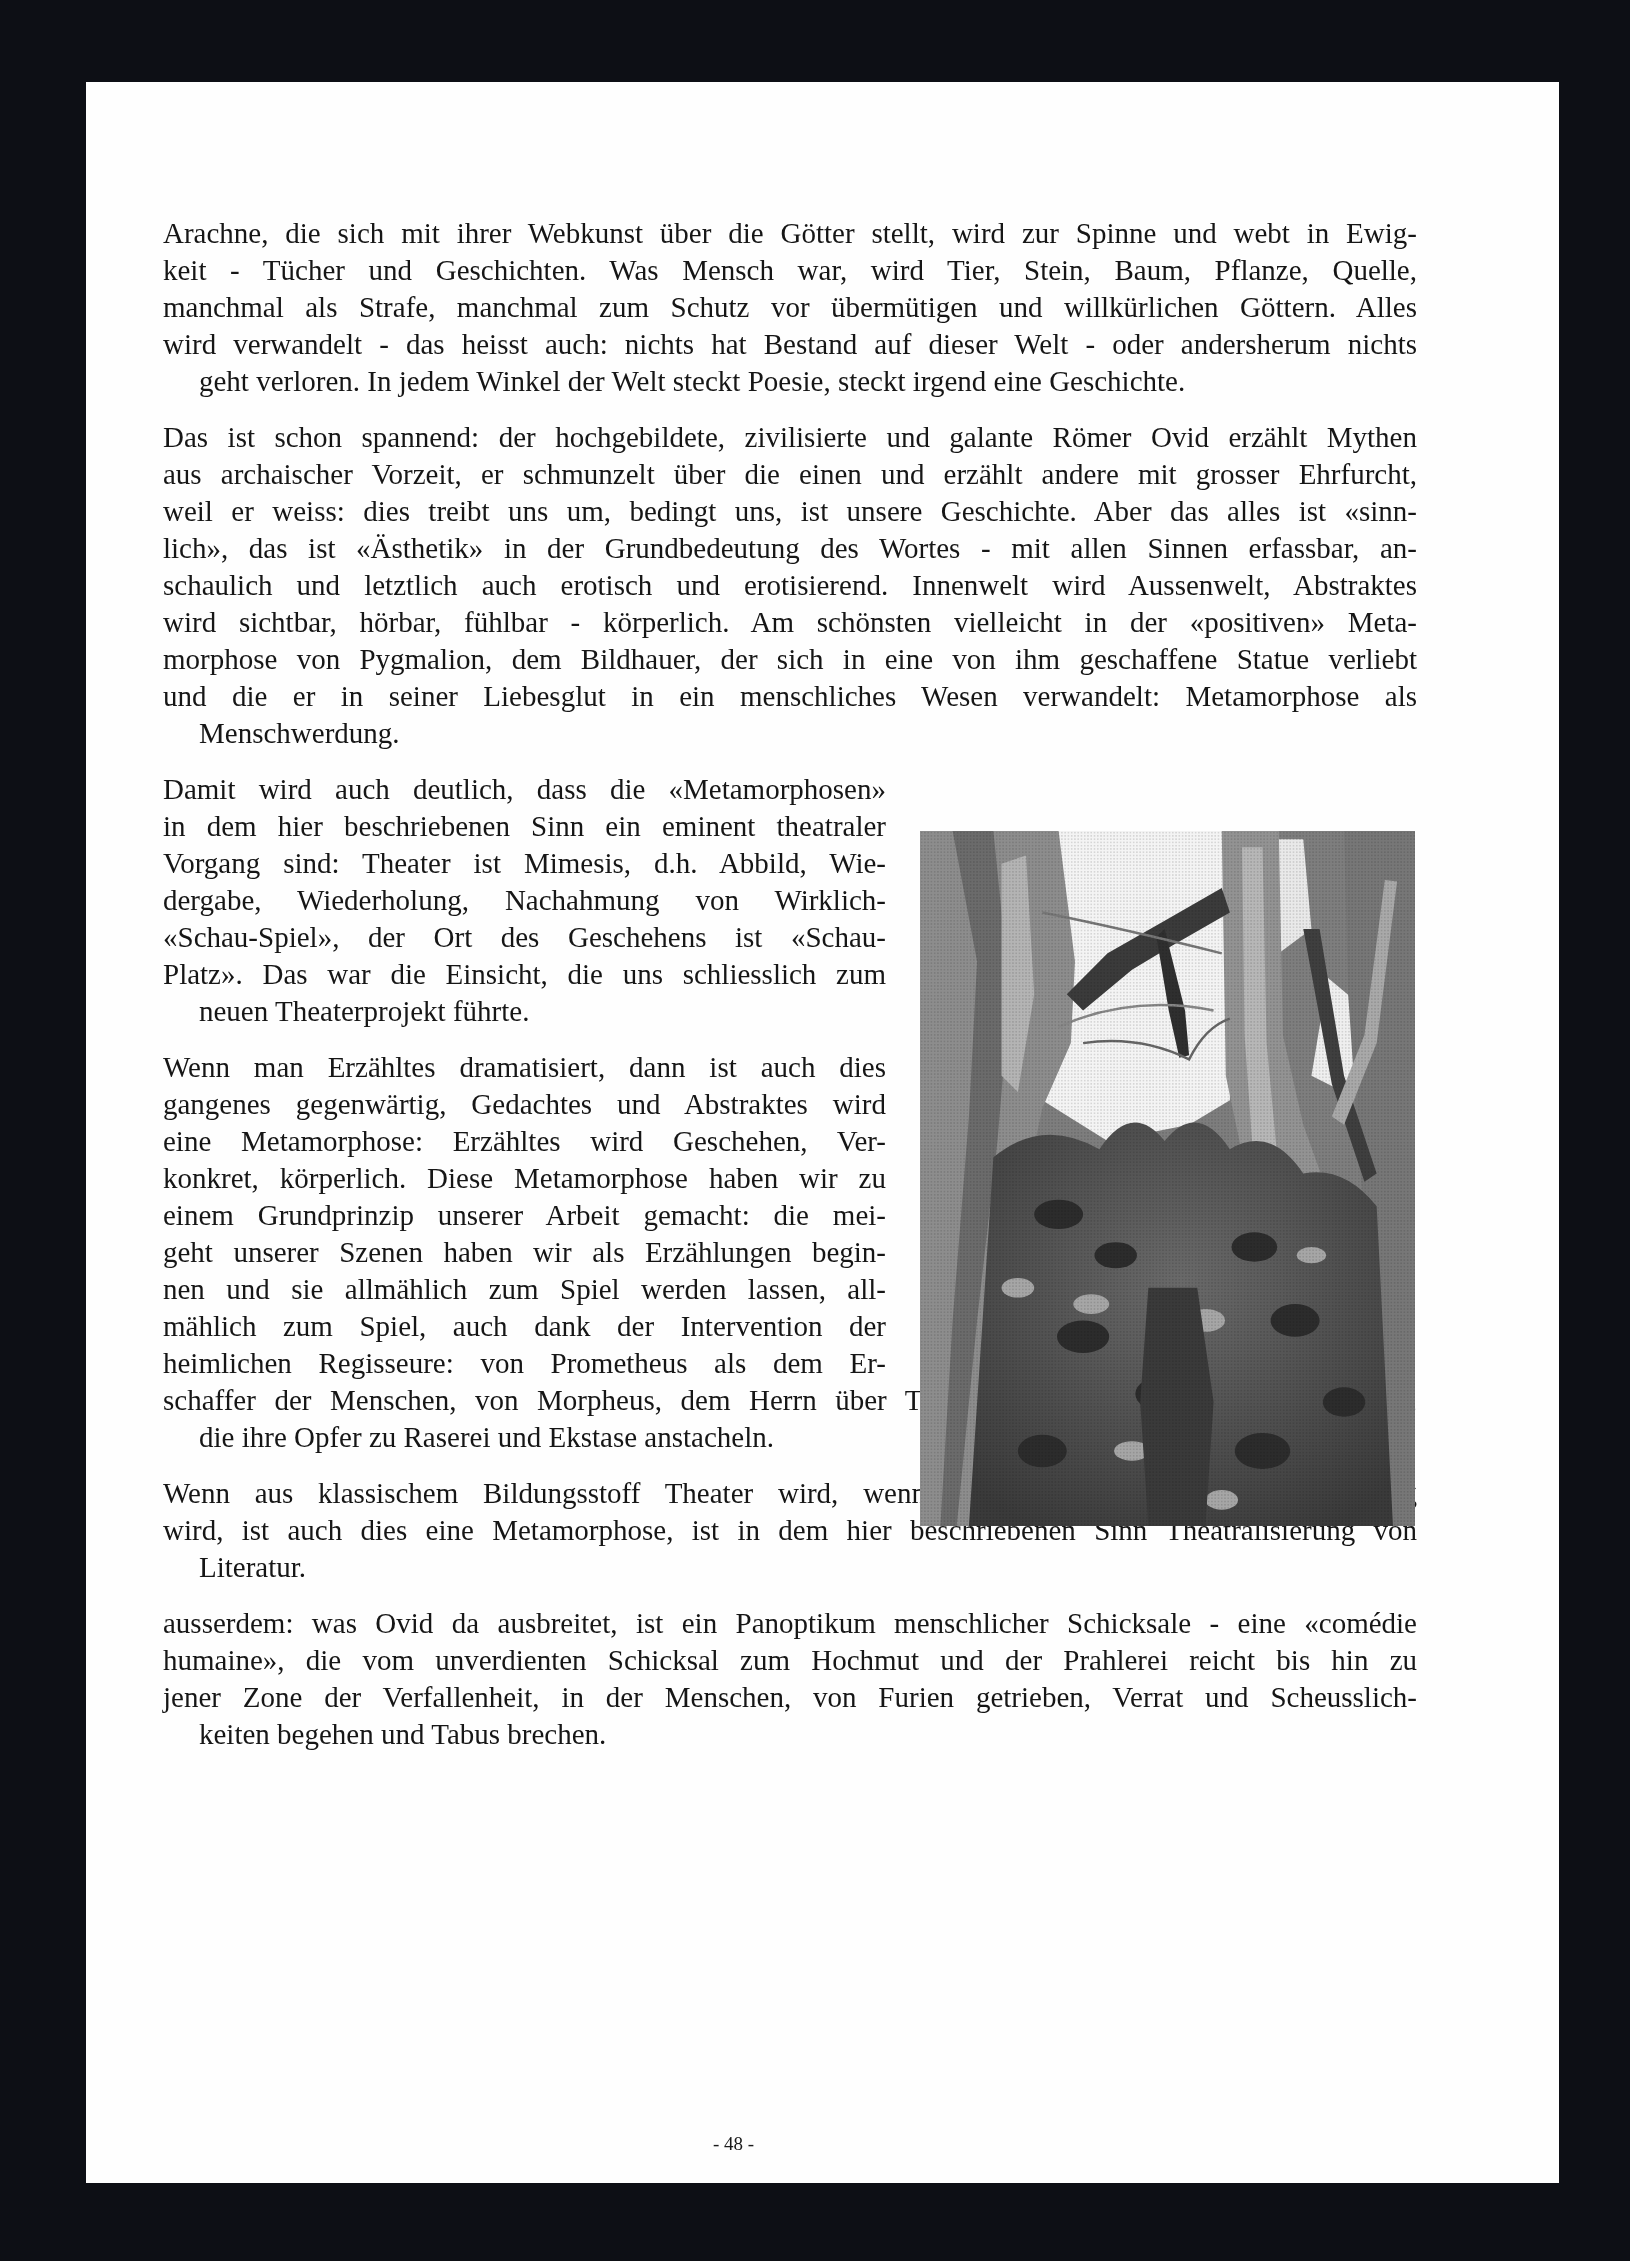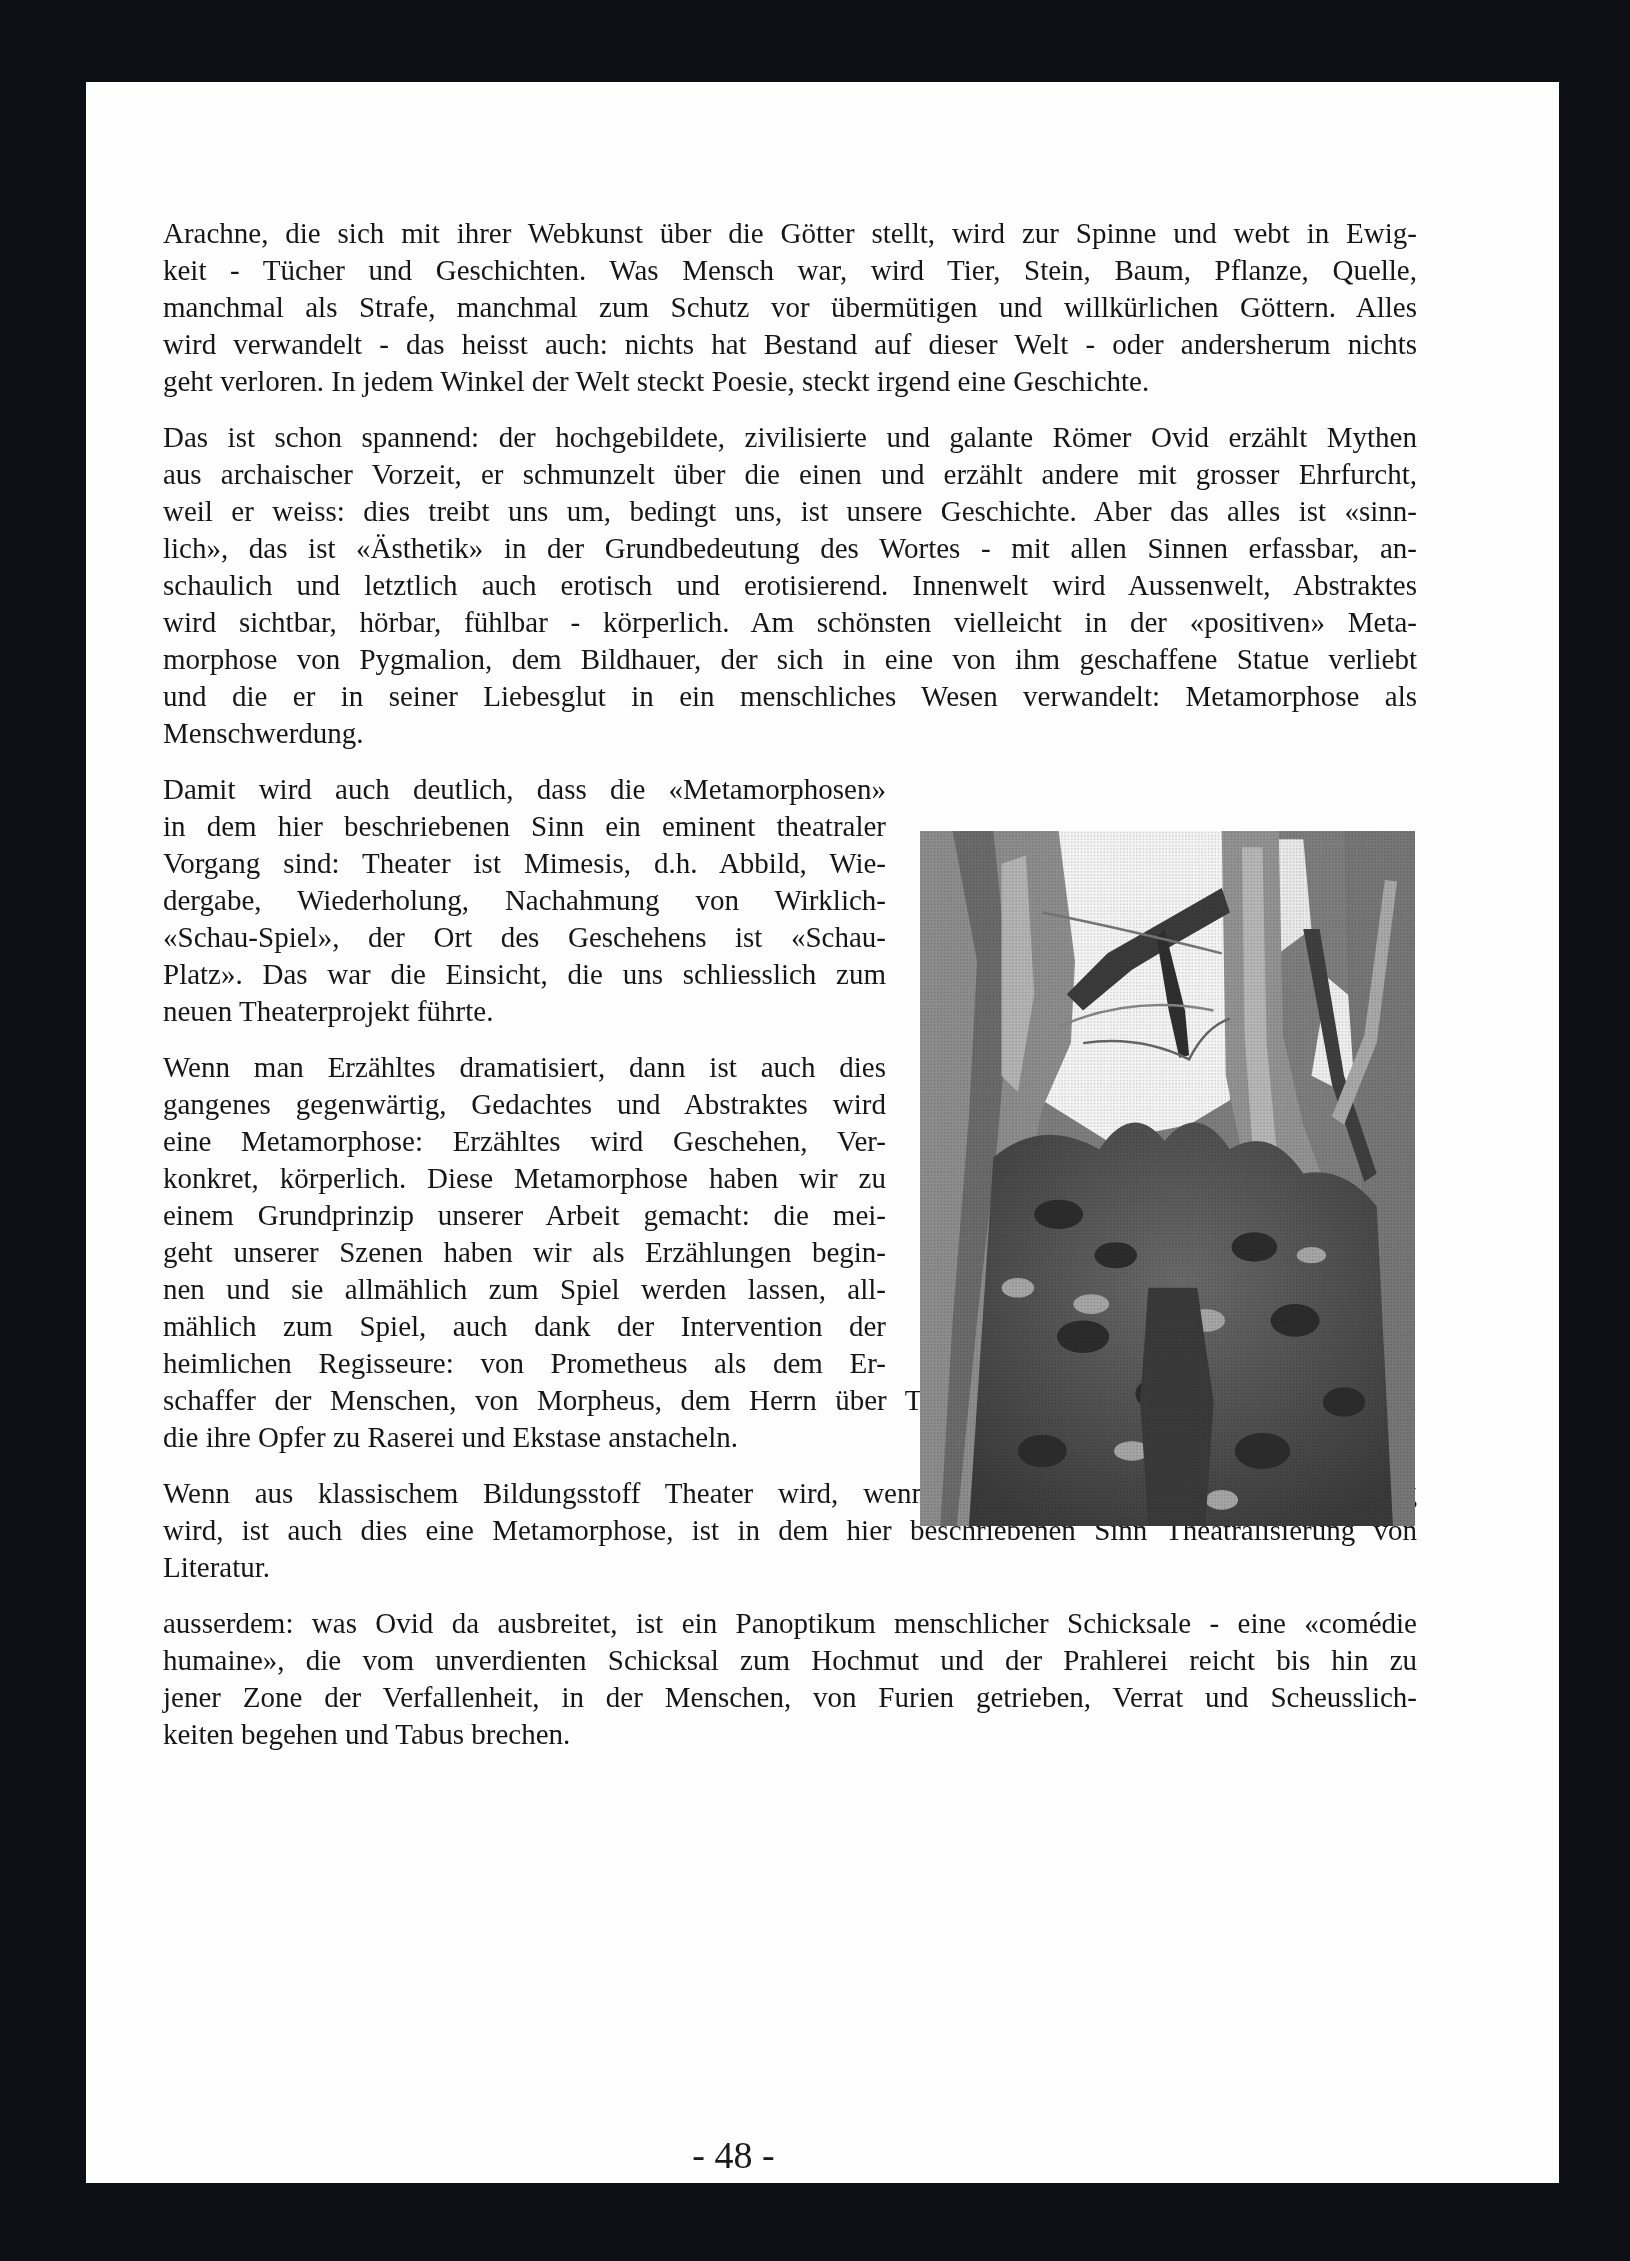--- a/index.html
+++ b/index.html
@@ -20,33 +20,33 @@
     color: #161616;
     font-size: 29px;
     line-height: 37px;
   }
   .para { margin: 0 0 19px 0; }
   .line {
     display: block; white-space: nowrap;
     text-align: justify; text-align-last: justify;
     height: 37px; overflow: visible;
   }
-  .line.last { text-align-last: left; }
+  .line.last { text-align-last: left; margin-left: 36px; }
   .narrow .line { width: 723px; }
   .photo {
     position: absolute;
     left: 834px; top: 749px;
     width: 495px; height: 695px;
     background: #8a8a8a;
     overflow: hidden;
   }
   .photo svg { display: block; width: 100%; height: 100%; }
   .pagenum {
     position: absolute; left: 0; width: 1295px; top: 2051px;
-    text-align: center; font-size: 38px; color: #1a1a1a;
+    text-align: center; font-size: 19px; color: #1a1a1a;
   }
 </style>
 </head>
 <body>
 
 <div class="page">
 
   <div class="col">
 
     <p class="para">

